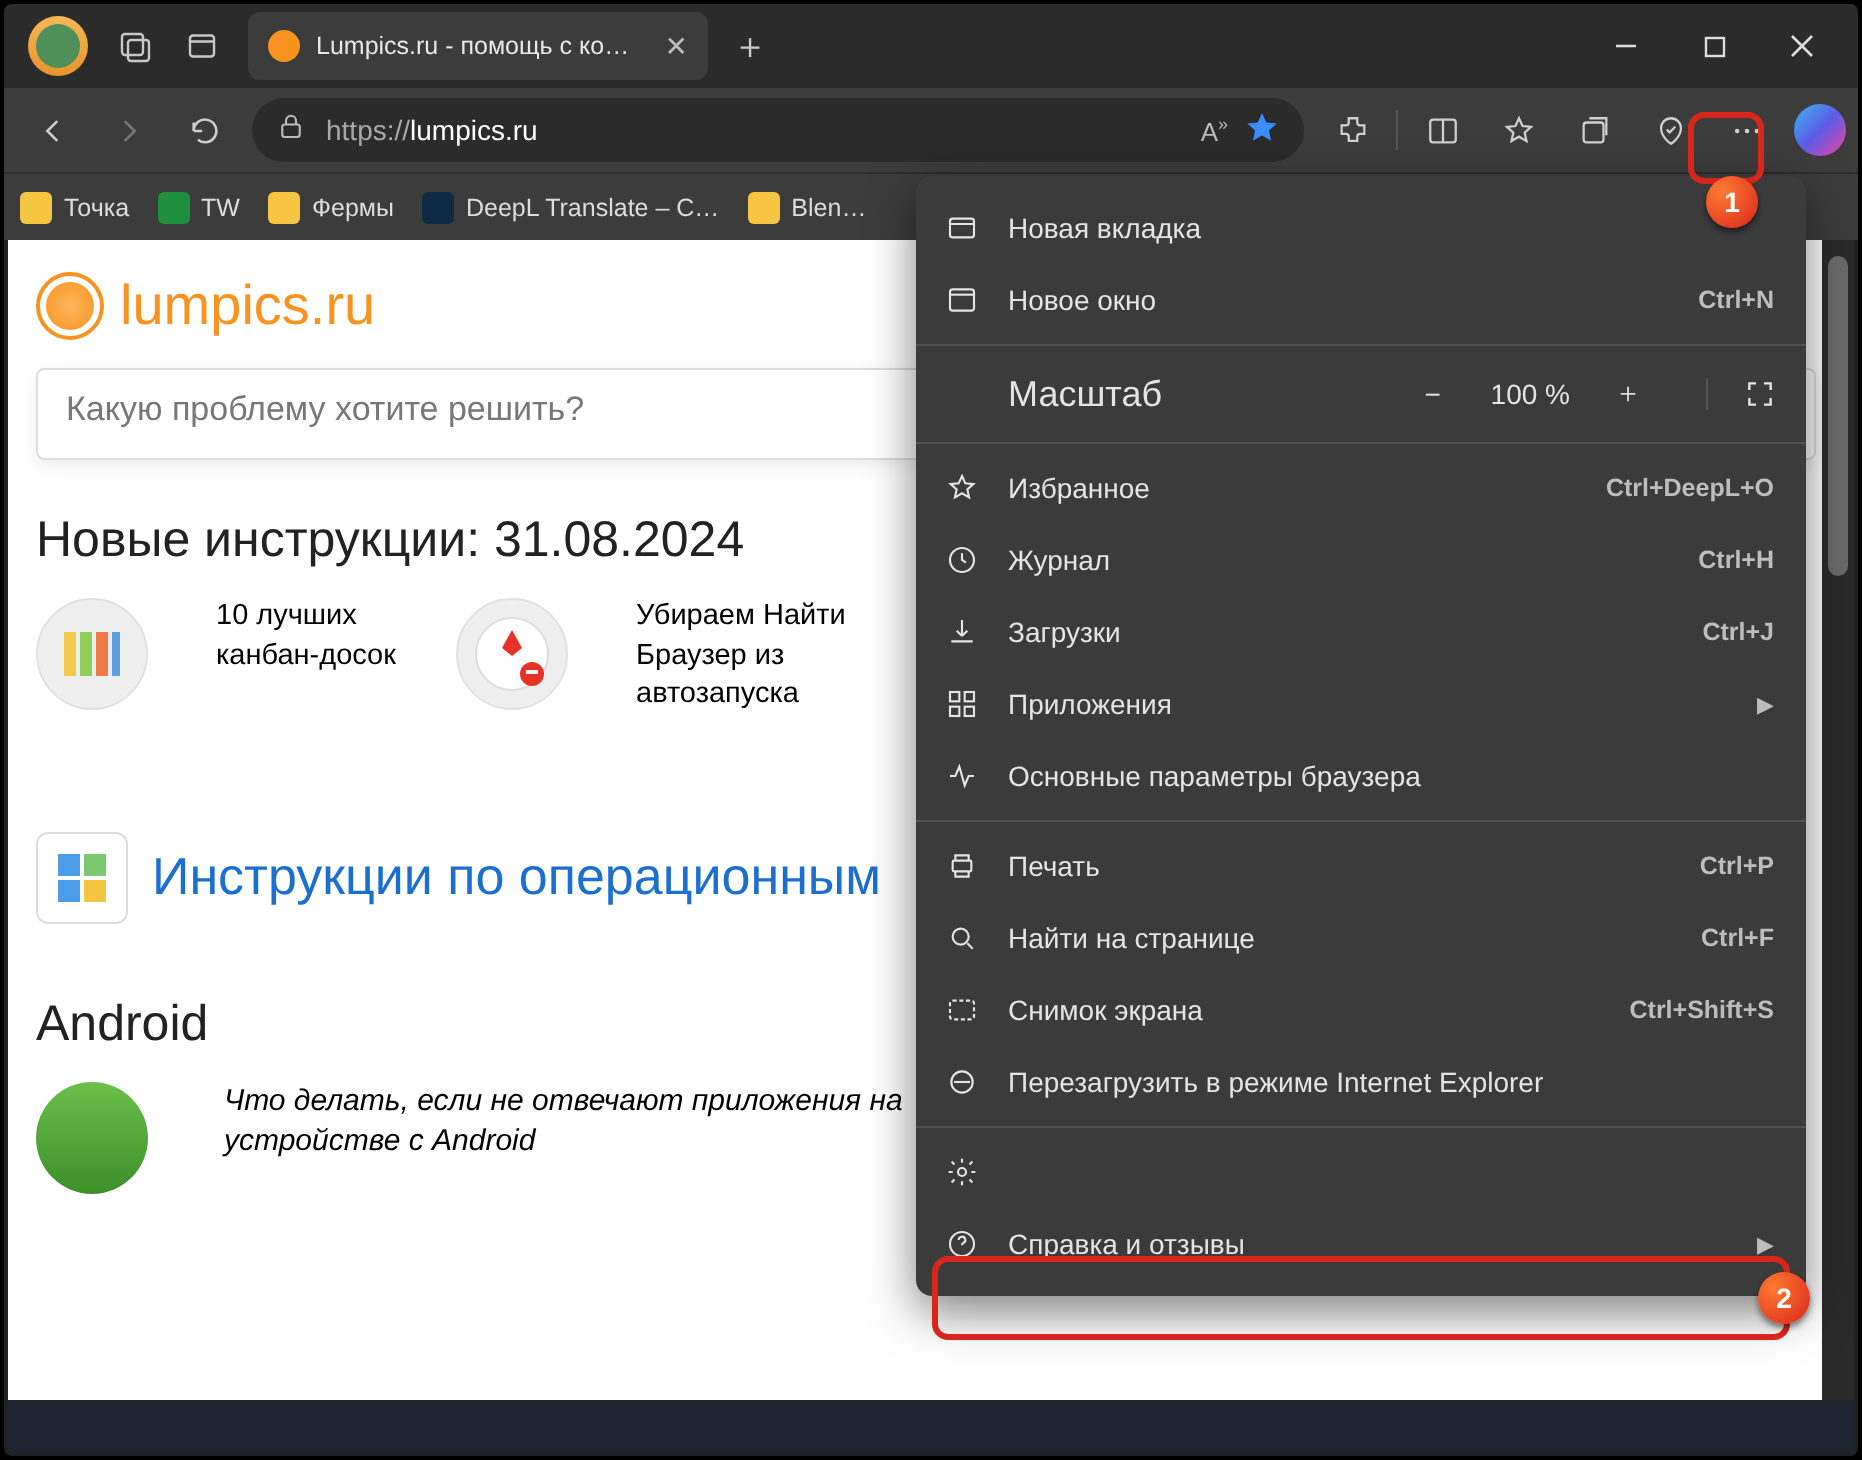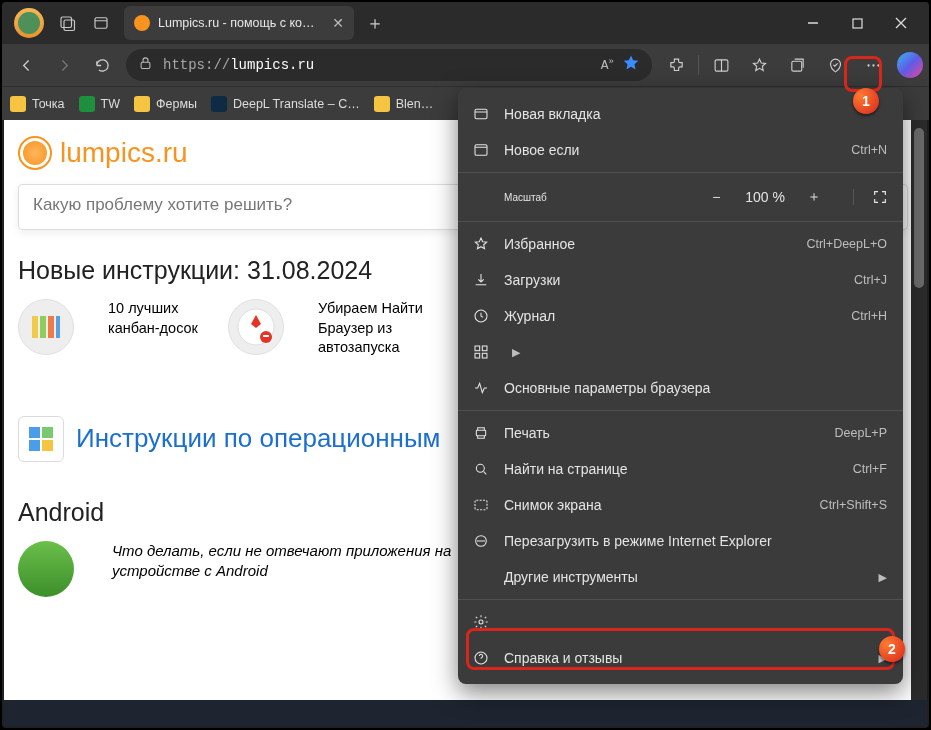--- a/index.html
+++ b/index.html
@@ -18,21 +18,21 @@
 .tab-title { white-space:nowrap; overflow:hidden; text-overflow:ellipsis; flex:1; }
 .tab-close { margin-left:10px; color:#bbb; font-size:14px; }
 .newtab { width:30px;height:30px;display:flex;align-items:center;justify-content:center;color:#ccc;font-size:18px;margin-left:6px; }
 .win-controls { margin-left:auto; display:flex; }
 .win-btn { width:44px;height:34px;display:flex;align-items:center;justify-content:center;color:#ddd; }
 
 
 .toolbar { height:42px; background:#3c3c3c; display:flex; align-items:center; padding:0 6px; gap:2px; }
 .tbtn { width:36px;height:32px;display:flex;align-items:center;justify-content:center;color:#cfcfcf;border-radius:4px; }
 .tbtn svg{width:17px;height:17px;}
-.urlbar { flex:1; height:32px; background:#2b2b2b; border-radius:16px; display:flex; align-items:center; padding:0 12px; color:#e8e8e8; font-size:14px; margin:0 4px;font-family:Liberation Mono, monospace; }
+.urlbar { flex:1; height:32px; background:#2b2b2b; border-radius:16px; display:flex; align-items:center; padding:0 12px; color:#e8e8e8; font-size:14px; margin:0 4px; }
 .url-prefix { color:#a8a8a8; }
 .url-host { color:#fff; }
 .url-icons { margin-left:auto; display:flex; gap:8px; align-items:center;}
 .star { color:#3a8cff; }
 .vsep { width:1px; height:20px; background:#555; margin:0 2px; }
 .more-btn { position:relative; }
 .callout-1 { position:absolute; top:54px; right:47px; width:38px; height:36px; border:3px solid #d8261b; border-radius:8px; z-index:30; }
 .badge { width:26px;height:26px;border-radius:50%;background:radial-gradient(circle at 30% 30%,#ff7a30,#d8261b);display:flex;align-items:center;justify-content:center;color:#fff;font-weight:700;font-size:14px;box-shadow:0 2px 3px rgba(0,0,0,.5);}
 .badge-1 { position:absolute; top:86px; right:50px; z-index:31; }
 .copilot { width:26px;height:26px;border-radius:50%;background:linear-gradient(135deg,#3ab5f0,#5e5ce6,#eb459e);margin-left:4px; }
@@ -59,25 +59,25 @@
 .android-h { font-size:25px;color:#222;margin-top:36px;}
 .android-row { display:flex;gap:14px;margin-top:14px;align-items:flex-start;}
 .android-thumb{width:56px;height:56px;border-radius:50%;background:linear-gradient(#6bbf4a,#3c8f2a);position:relative;flex-shrink:0;}
 
 
 .menu { position:absolute; top:86px; right:26px; width:445px; background:#3b3b3b; border-radius:8px; box-shadow:0 8px 24px rgba(0,0,0,.5); padding:8px 0; z-index:20; color:#e4e4e4; font-size:14px; }
 .mi { display:flex; align-items:center; height:36px; padding:0 16px 0 14px; gap:14px; }
 .mi .micon { width:18px;height:18px;display:flex;align-items:center;justify-content:center;flex-shrink:0; }
 .mi .micon svg{width:16px;height:16px;}
 .mi .mlabel { flex:1; white-space:nowrap; }
-.mi .mshort { color:#bdbdbd; font-size:12.5px; }
+.mi .mshort { color:#bdbdbd; font-size:12.5px;font-weight:bold; }
 .mi .arrow { color:#bdbdbd; font-size:11px; margin-left:8px;}
 .msep { height:1px; background:#505050; margin:4px 0; }
 .zoom-row { display:flex; align-items:center; height:40px; padding:0 10px 0 46px; }
-.zoom-row .zl { flex:1; font-size:10px; }
+.zoom-row .zl { flex:1; font-size:18px; }
 .zoom-ctrl{display:flex;align-items:center;gap:16px;}
 .zbtn{width:26px;height:26px;display:flex;align-items:center;justify-content:center;color:#ddd;}
 .full{width:40px;display:flex;justify-content:center;border-left:1px solid #555;margin-left:10px;padding-left:12px;}
 .highlight { position:absolute; left:8px; right:8px; height:42px; border:3px solid #d8261b; border-radius:8px; pointer-events:none; }
 .badge-2 { position:absolute; right:-2px; top:452px; z-index:25; }
 
 
 .sbar { position:absolute; right:2px; top:118px; bottom:28px; width:16px; background:#2b2b2b; }
 .sbar .thumbv{position:absolute;top:8px;left:3px;right:3px;height:160px;background:#6a6a6a;border-radius:5px;}
 
@@ -291,21 +291,21 @@
     <span class="mlabel">Новая вкладка</span>
 
     </div>
         <div class="mi">
           <span class="micon">
             <svg viewBox="0 0 24 24" fill="none" stroke="currentColor" stroke-width="1.6">
               <rect x="3" y="4" width="18" height="16" rx="2"></rect>
               <path d="M3 8h18"></path>
             </svg>
           </span>
-    <span class="mlabel">Новое если</span>
+    <span class="mlabel">Новое окно</span>
     <span class="mshort">Ctrl+N</span>
     </div>
         <div class="msep"></div>
         <div class="zoom-row">
           <span class="zl">Масштаб</span>
       <div class="zoom-ctrl">
         <span class="zbtn">−</span>
         <span>100 %</span>
         <span class="zbtn">＋</span>
         <span class="full">
@@ -321,45 +321,46 @@
             <svg viewBox="0 0 24 24" fill="none" stroke="currentColor" stroke-width="1.6">
               <path d="M12 3l2.5 5.5 6 .6-4.5 4 1.3 6L12 16l-5.3 3.1 1.3-6-4.5-4 6-.6z"></path>
             </svg>
           </span>
     <span class="mlabel">Избранное</span>
     <span class="mshort">Ctrl+DeepL+O</span>
     </div>
         <div class="mi">
           <span class="micon">
             <svg viewBox="0 0 24 24" fill="none" stroke="currentColor" stroke-width="1.6">
+              <circle cx="12" cy="12" r="9"></circle>
+              <path d="M12 7v5l3 2"></path>
+            </svg>
+          </span>
+    <span class="mlabel">Журнал</span>
+    <span class="mshort">Ctrl+H</span>
+    </div>
+        <div class="mi">
+          <span class="micon">
+            <svg viewBox="0 0 24 24" fill="none" stroke="currentColor" stroke-width="1.6">
               <path d="M12 3v12m0 0l-4-4m4 4l4-4M4 19h16"></path>
             </svg>
           </span>
     <span class="mlabel">Загрузки</span>
     <span class="mshort">Ctrl+J</span>
-    </div>
-        <div class="mi">
-          <span class="micon">
-            <svg viewBox="0 0 24 24" fill="none" stroke="currentColor" stroke-width="1.6">
-              <circle cx="12" cy="12" r="9"></circle>
-              <path d="M12 7v5l3 2"></path>
-            </svg>
-          </span>
-    <span class="mlabel">Журнал</span>
-    <span class="mshort">Ctrl+H</span>
     </div>
         <div class="mi">
           <span class="micon">
             <svg viewBox="0 0 24 24" fill="none" stroke="currentColor" stroke-width="1.6">
               <rect x="3" y="3" width="7" height="7"></rect>
               <rect x="14" y="3" width="7" height="7"></rect>
               <rect x="3" y="14" width="7" height="7"></rect>
               <rect x="14" y="14" width="7" height="7"></rect>
             </svg>
           </span>
+    <span class="mlabel">Приложения</span>
 
     <span class="arrow">▶</span>
         </div>
         <div class="mi">
           <span class="micon">
             <svg viewBox="0 0 24 24" fill="none" stroke="currentColor" stroke-width="1.6">
               <path d="M3 12h4l3-7 4 14 3-7h4"></path>
             </svg>
           </span>
     <span class="mlabel">Основные параметры браузера</span>
@@ -367,21 +368,21 @@
     </div>
         <div class="msep"></div>
         <div class="mi">
           <span class="micon">
             <svg viewBox="0 0 24 24" fill="none" stroke="currentColor" stroke-width="1.6">
               <rect x="5" y="8" width="14" height="8" rx="1"></rect>
               <path d="M7 8V4h10v4M7 16v4h10v-4"></path>
             </svg>
           </span>
     <span class="mlabel">Печать</span>
-    <span class="mshort">DeepL+P</span>
+    <span class="mshort">Ctrl+P</span>
     </div>
         <div class="mi">
           <span class="micon">
             <svg viewBox="0 0 24 24" fill="none" stroke="currentColor" stroke-width="1.6">
               <circle cx="11" cy="11" r="6"></circle>
               <path d="M20 20l-4-4"></path>
             </svg>
           </span>
     <span class="mlabel">Найти на странице</span>
     <span class="mshort">Ctrl+F</span>
@@ -398,26 +399,20 @@
         <div class="mi">
           <span class="micon">
             <svg viewBox="0 0 24 24" fill="none" stroke="currentColor" stroke-width="1.6">
               <circle cx="12" cy="12" r="8"></circle>
               <path d="M6 12h12"></path>
             </svg>
           </span>
     <span class="mlabel">Перезагрузить в режиме Internet Explorer</span>
 
     </div>
-        <div class="mi">
-          <span class="micon"></span>
-    <span class="mlabel">Другие инструменты</span>
-
-    <span class="arrow">▶</span>
-        </div>
         <div class="msep"></div>
         <div class="mi">
           <span class="micon">
             <svg viewBox="0 0 24 24" fill="none" stroke="currentColor" stroke-width="1.6">
               <circle cx="12" cy="12" r="3"></circle>
               <path d="M12 2v3m0 14v3M4.2 4.2l2.1 2.1m11.4 11.4l2.1 2.1M2 12h3m14 0h3M4.2 19.8l2.1-2.1m11.4-11.4l2.1-2.1"></path>
             </svg>
           </span>
 
     </div>

